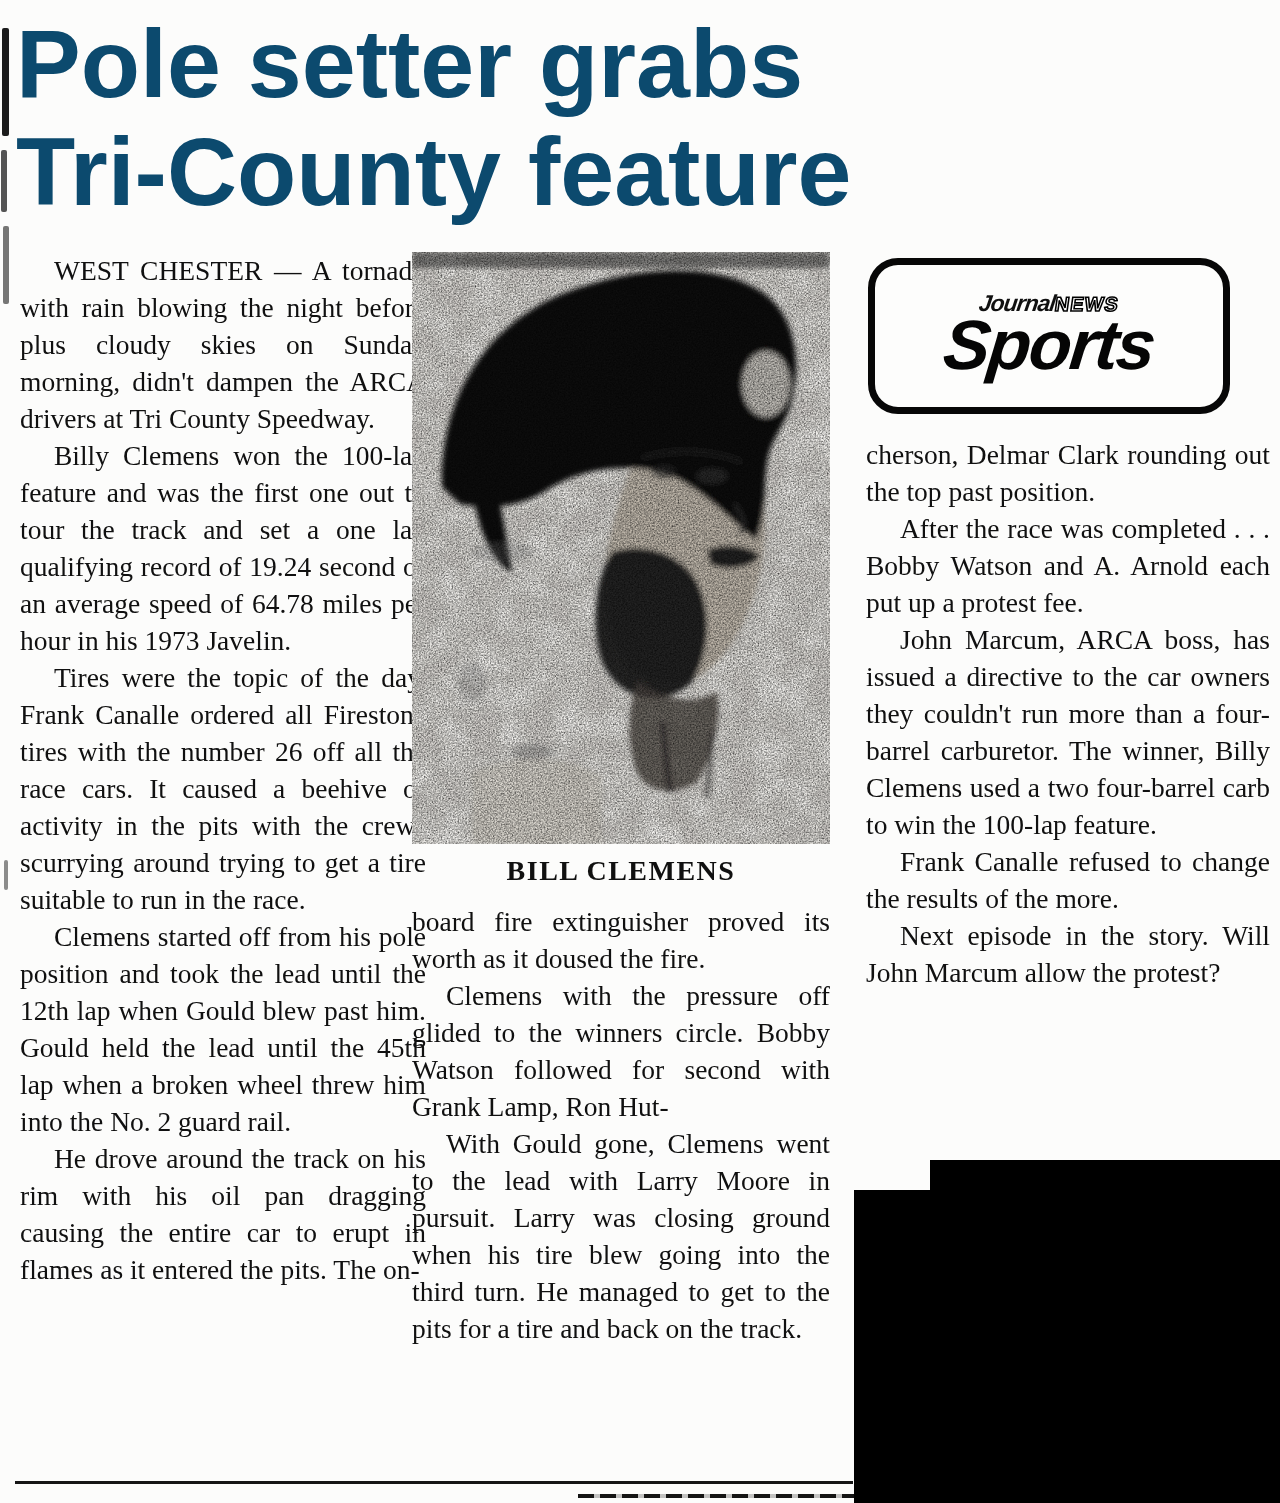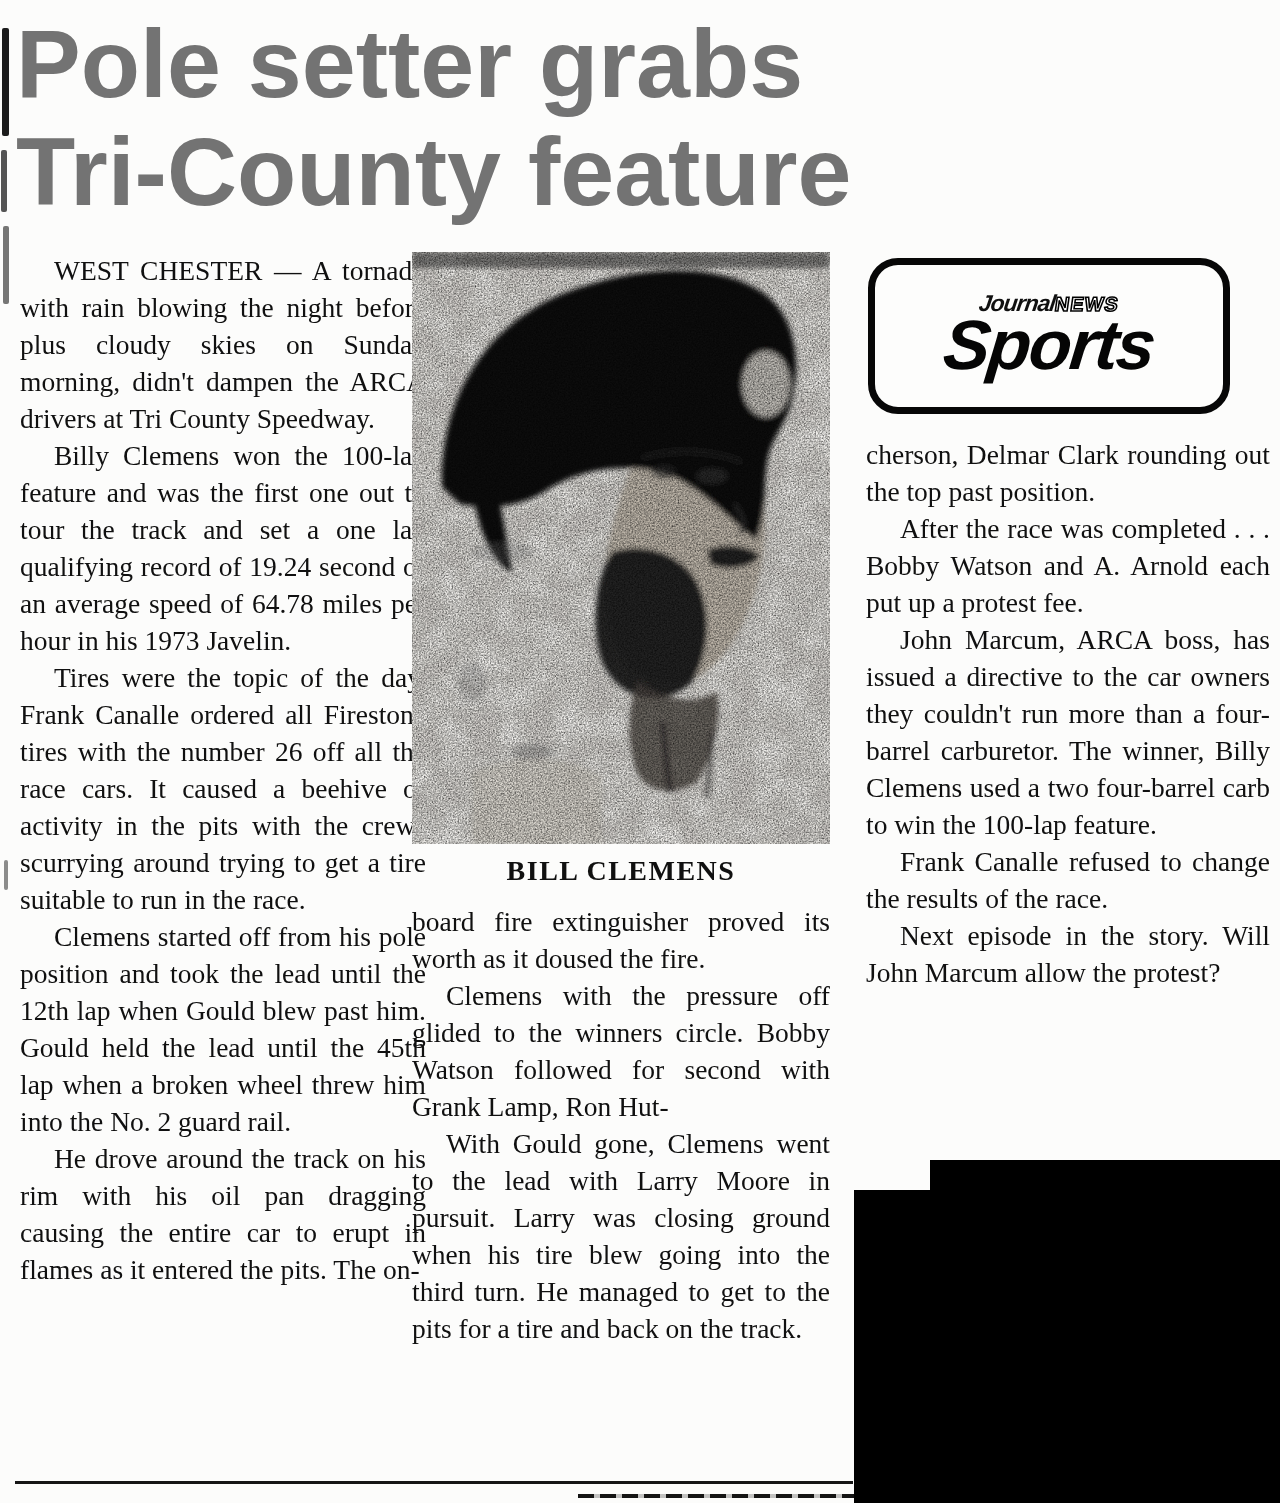--- a/index.html
+++ b/index.html
@@ -10,21 +10,21 @@
   }
 
   
   .edge-mark { position:absolute; background:#1c1c1c; border-radius:2px; }
 
   
   .headline {
     position:absolute; left:16px; top:10px; width:1060px;
     font-family:"Liberation Sans", sans-serif;
     font-weight:bold; font-size:97px; line-height:108px;
-    letter-spacing:0px; color:#737373;
+    letter-spacing:0px; color:#0c4a6e;
   }
 
   
   .col { position:absolute; top:252px; font-size:27.5px; line-height:37px; text-align:justify; }
   .col p { margin:0; text-indent:34px; }
   .col p.cont { text-indent:0; }
   .col1 { left:20px;  width:406px; }
   .col2 { left:412px; width:418px; }
   .col3 { left:866px; width:404px; }
 
@@ -150,21 +150,21 @@
   <div class="col col3">
     <div class="sports-logo">
       <div class="logo-top">
         <span class="logo-journal">Journal</span><span class="logo-news">News</span>
       </div>
       <div class="logo-sports">Sports</div>
     </div>
     <p class="cont">cherson, Delmar Clark rounding out the top past position.</p>
     <p>After the race was completed . . . Bobby Watson and A. Arnold each put up a protest fee.</p>
     <p>John Marcum, ARCA boss, has issued a directive to the car owners they couldn't run more than a four-barrel carburetor. The winner, Billy Clemens used a two four-barrel carb to win the 100-lap feature.</p>
-    <p>Frank Canalle refused to change the results of the race.</p>
+    <p>Frank Canalle refused to change the results of the more.</p>
     <p>Next episode in the story. Will John Marcum allow the protest?</p>
   </div>
 
   <div class="rule-main"></div>
   <div class="rule-dash"></div>
 
   <div class="redaction-a"></div>
   <div class="redaction-b"></div>
 
 </div>

